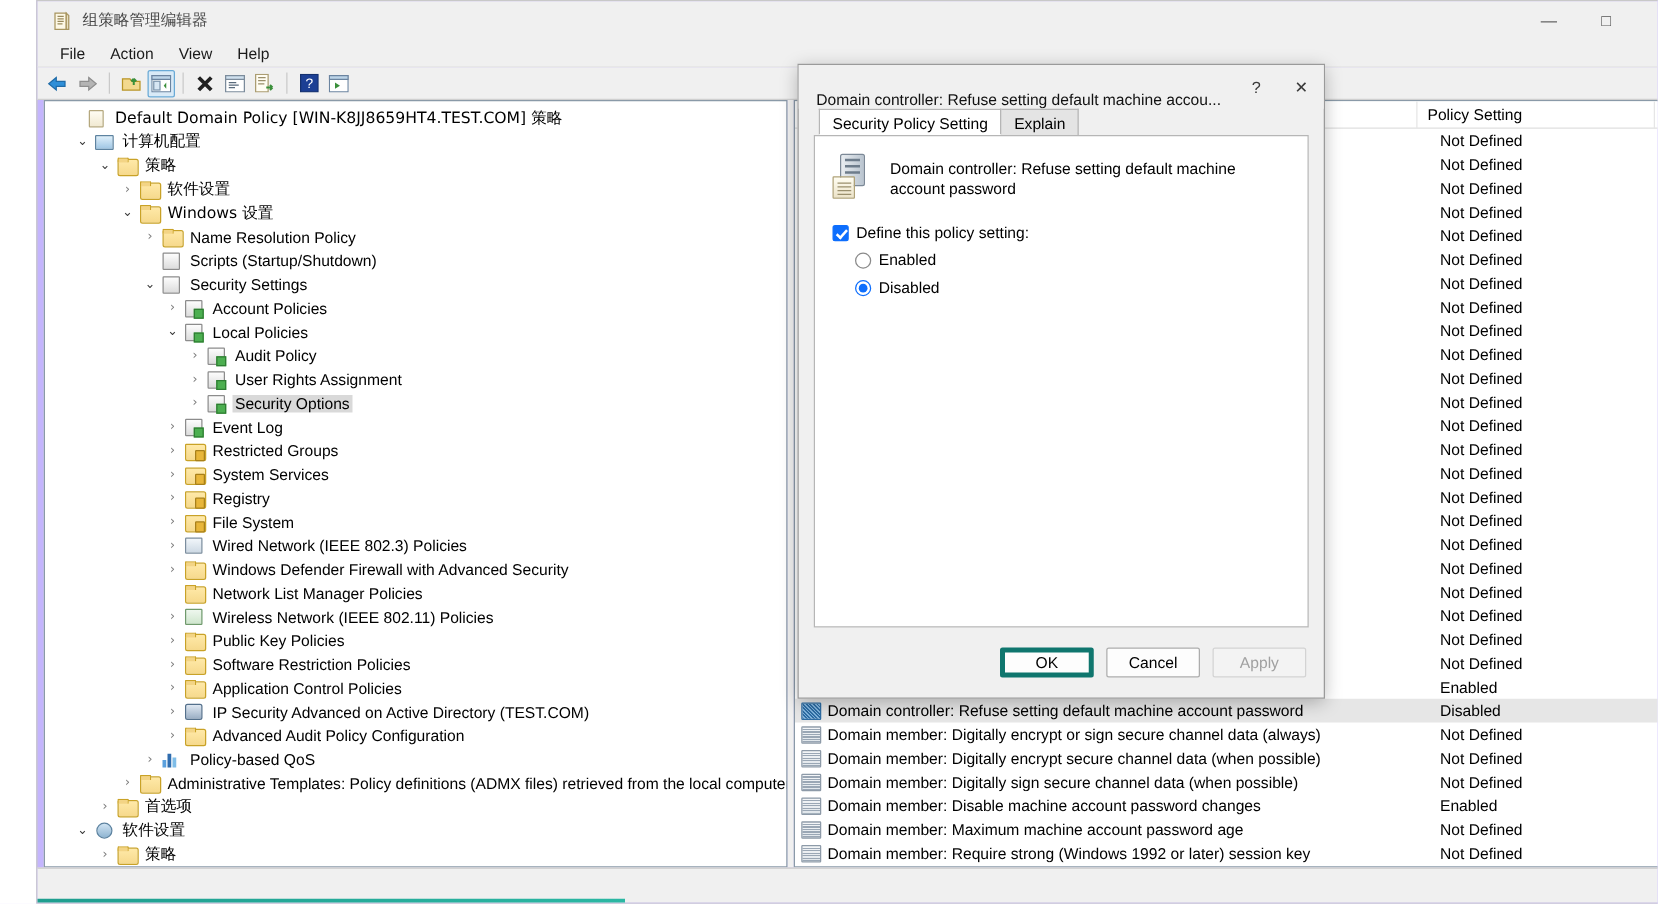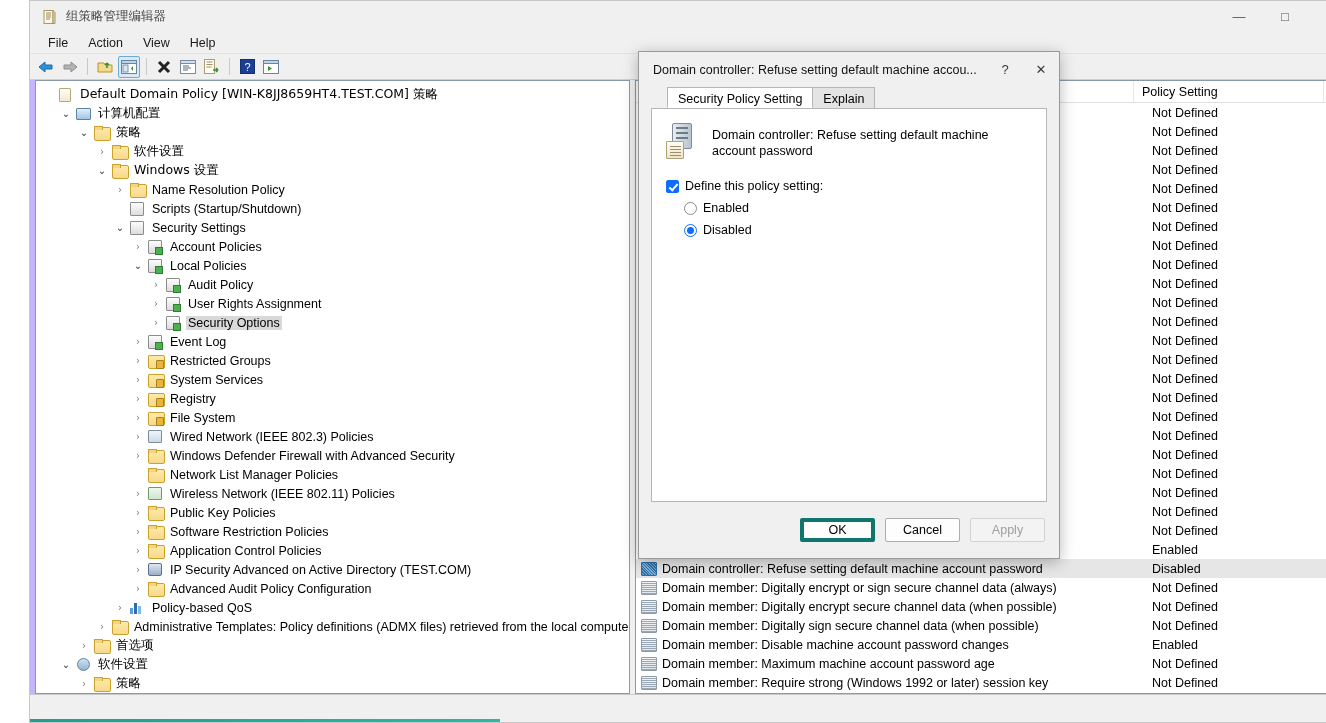--- a/index.html
+++ b/index.html
@@ -221,35 +221,35 @@
 
   
   .dialog {
     position:absolute; left:608px; top:50px; width:422px; height:508px;
     background:#f0f0f0;
     border:1px solid #9a9a9a;
     box-shadow:0 3px 14px rgba(0,0,0,.28);
     z-index: 40;
   }
   .dlg-title {
-    height:35px; display:flex; align-items:center;
+    height:35px; display:flex; align-items:flex-end;
     background:#f0f0f0;
   }
   .dlg-title .t {
     margin-left:14px; font-size:12.5px; color:#111;
     overflow:hidden; white-space:nowrap;
   }
   .dlg-title .btns { margin-left:auto; display:flex; height:35px; }
   .dlg-title .btns div {
     width:36px; height:35px; display:flex; align-items:center;
     justify-content:center; color:#3a3a3a; font-size:13px;
   }
 
   .tabstrip {
-    position:absolute; top:35px; left:28px; right:12px; height:21px;
+    position:absolute; top:35px; left:16px; right:12px; height:21px;
     display:flex; align-items:flex-end;
   }
   .tab {
     height:21px; padding:2px 10px 0 10px; font-size:12.5px;
     border:1px solid #b6b6b6; border-bottom:none;
     background:#e4e4e4; margin-right:-1px;
     display:flex; align-items:center;
   }
   .tab.active { background:#fff; border-bottom:1px solid #fff; position:relative; z-index:2;}
 
@@ -405,21 +405,21 @@
         <rect x="0.5" y="0.5" width="15" height="3" fill="#bcd4e8" stroke="#6b84a0"></rect>
         <path d="M5 6l4 2.5L5 11z" fill="#3a8f3a"></path>
       </svg>
     </div>
   </div>
 
   <div class="mainarea">
 
     <div class="treepanel">
       <div class="tree" id="tree-root">
-          <div class="trow" style="padding-left: 4px;">
+          <div class="trow" style="padding-left: 16px;">
             <span class="chev"></span>
             <span class="ico">
               <span class="ic-doc"></span>
             </span>
             <span class="lbl cjk">Default Domain Policy [WIN-K8JJ8659HT4.TEST.COM] 策略</span>
           </div>
           <div class="trow" style="padding-left: 22px;">
             <span class="chev open">⌄</span>
             <span class="ico">
               <span class="ic-monitor"></span>

